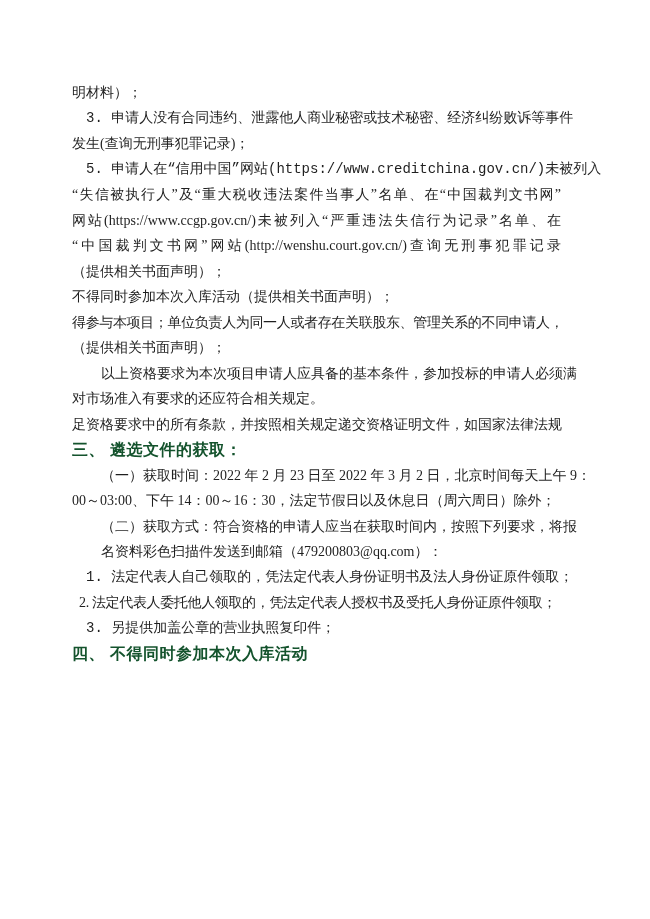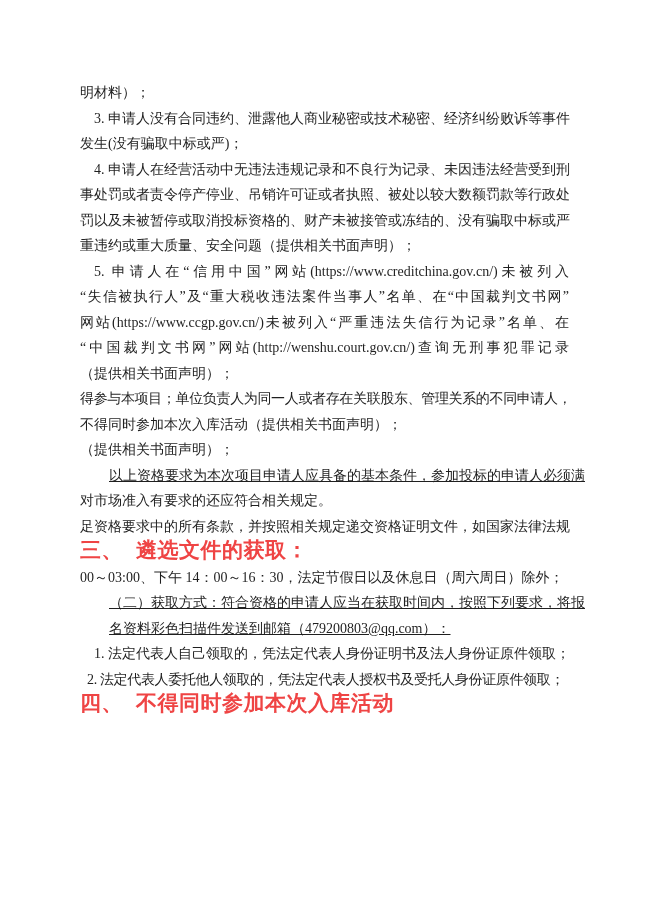--- a/index.html
+++ b/index.html
@@ -9,113 +9,111 @@
   }
   .page {
     position: relative;
     width: 650px;
     height: 919px;
     background: #ffffff;
     overflow: hidden;
   }
   .content {
     position: absolute;
-    left: 80px;
+    left: 72px;
     top: 80px;
     width: 489px;
     font-family: "Liberation Serif", "DejaVu Serif", serif;
     font-size: 14px;
     line-height: 25.5px;
     color: #1f1f1f;
   }
   .ln {
     white-space: nowrap;
     text-align: justify;
     text-align-last: left;
   }
   .full {
     text-align-last: justify;
   }
-  .ind1  { text-indent: 14px; }
-  .ind2  { text-indent: 29px; text-decoration: underline; }
+  .ind1  { text-indent: 14px; font-family: Liberation Mono, monospace; }
+  .ind2  { text-indent: 29px; }
   .ind05 { text-indent: 7px; }
   .tight { letter-spacing: -0.35px; }
   .heading {
-    font-family: Liberation Mono, monospace;
+    font-family: Liberation Sans, sans-serif;
     font-weight: 700;
-    font-size: 21px;
+    font-size: 16px;
     letter-spacing: 0.5px;
-    color: #ef4444;
+    color: #14532d;
   }
 </style>
 </head>
 <body>
 
 <div class="page">
   <div class="content">
 
     <div>
       <div class="ln">明材料）；</div>
     </div>
 
     <div>
       <div class="ln full ind1">3. 申请人没有合同违约、泄露他人商业秘密或技术秘密、经济纠纷败诉等事件</div>
-      <div class="ln">发生(没有骗取中标或严)；</div>
+      <div class="ln">发生(查询无刑事犯罪记录)；</div>
     </div>
 
-    <div>
-      <div class="ln full ind1">4. 申请人在经营活动中无违法违规记录和不良行为记录、未因违法经营受到刑</div>
-      <div class="ln full">事处罚或者责令停产停业、吊销许可证或者执照、被处以较大数额罚款等行政处</div>
-      <div class="ln full">罚以及未被暂停或取消投标资格的、财产未被接管或冻结的、没有骗取中标或严</div>
-      <div class="ln">重违约或重大质量、安全问题（提供相关书面声明）；</div>
-    </div>
 
     <div>
       <div class="ln full ind1">5. 申请人在“信用中国”网站(https://www.creditchina.gov.cn/)未被列入</div>
       <div class="ln full">“失信被执行人”及“重大税收违法案件当事人”名单、在“中国裁判文书网”</div>
       <div class="ln full">网站(https://www.ccgp.gov.cn/)未被列入“严重违法失信行为记录”名单、在</div>
       <div class="ln full">“中国裁判文书网”网站(http://wenshu.court.gov.cn/)查询无刑事犯罪记录</div>
       <div class="ln">（提供相关书面声明）；</div>
     </div>
 
     <div>
+      <div class="ln">不得同时参加本次入库活动（提供相关书面声明）；</div>
       <div class="ln full tight">得参与本项目；单位负责人为同一人或者存在关联股东、管理关系的不同申请人，</div>
-      <div class="ln">不得同时参加本次入库活动（提供相关书面声明）；</div>
     </div>
 
     <div>
       <div class="ln">（提供相关书面声明）；</div>
     </div>
 
     <div>
       <div class="ln full ind2">以上资格要求为本次项目申请人应具备的基本条件，参加投标的申请人必须满</div>
       <div class="ln">对市场准入有要求的还应符合相关规定。</div>
       <div class="ln full">足资格要求中的所有条款，并按照相关规定递交资格证明文件，如国家法律法规</div>
     </div>
 
     <div>
       <div class="ln heading">三、 遴选文件的获取：</div>
     </div>
 
     <div>
+      <div class="ln full ind2">（一）获取时间：2022 年 2 月 23 日至 2022 年 3 月 2 日，北京时间每天上午 9：</div>
       <div class="ln">00～03:00、下午 14：00～16：30，法定节假日以及休息日（周六周日）除外；</div>
     </div>
 
     <div>
       <div class="ln full ind2">（二）获取方式：符合资格的申请人应当在获取时间内，按照下列要求，将报</div>
       <div class="ln ind2">名资料彩色扫描件发送到邮箱（479200803@qq.com）：</div>
     </div>
 
     <div>
       <div class="ln ind1">1. 法定代表人自己领取的，凭法定代表人身份证明书及法人身份证原件领取；</div>
     </div>
 
     <div>
       <div class="ln ind05 tight">2. 法定代表人委托他人领取的，凭法定代表人授权书及受托人身份证原件领取；</div>
     </div>
 
+    <div>
+      <div class="ln ind1">3. 另提供加盖公章的营业执照复印件；</div>
+    </div>
 
     <div>
       <div class="ln heading">四、 不得同时参加本次入库活动</div>
     </div>
 
   </div>
 </div>
 
 </body></html>

